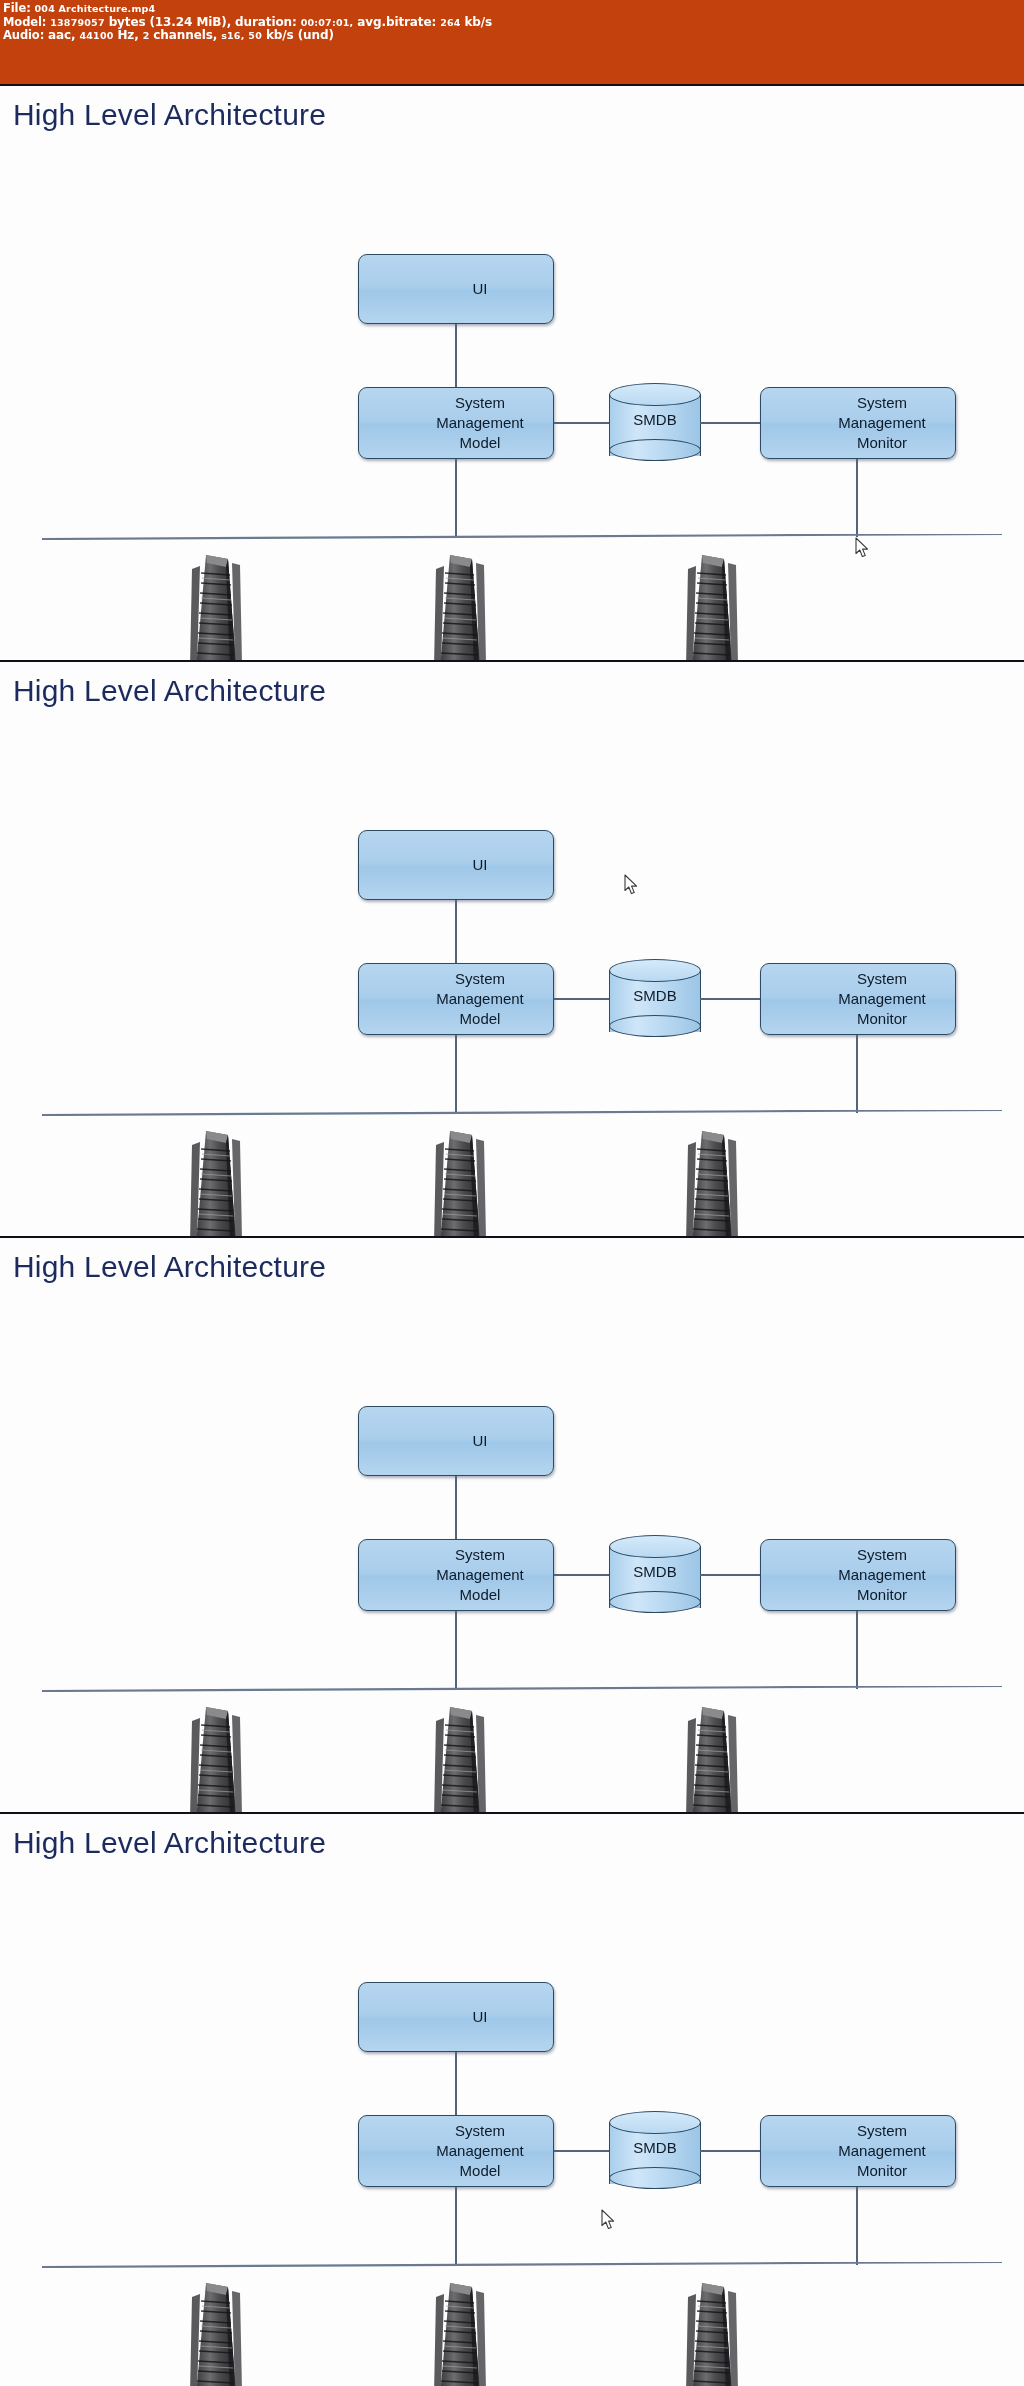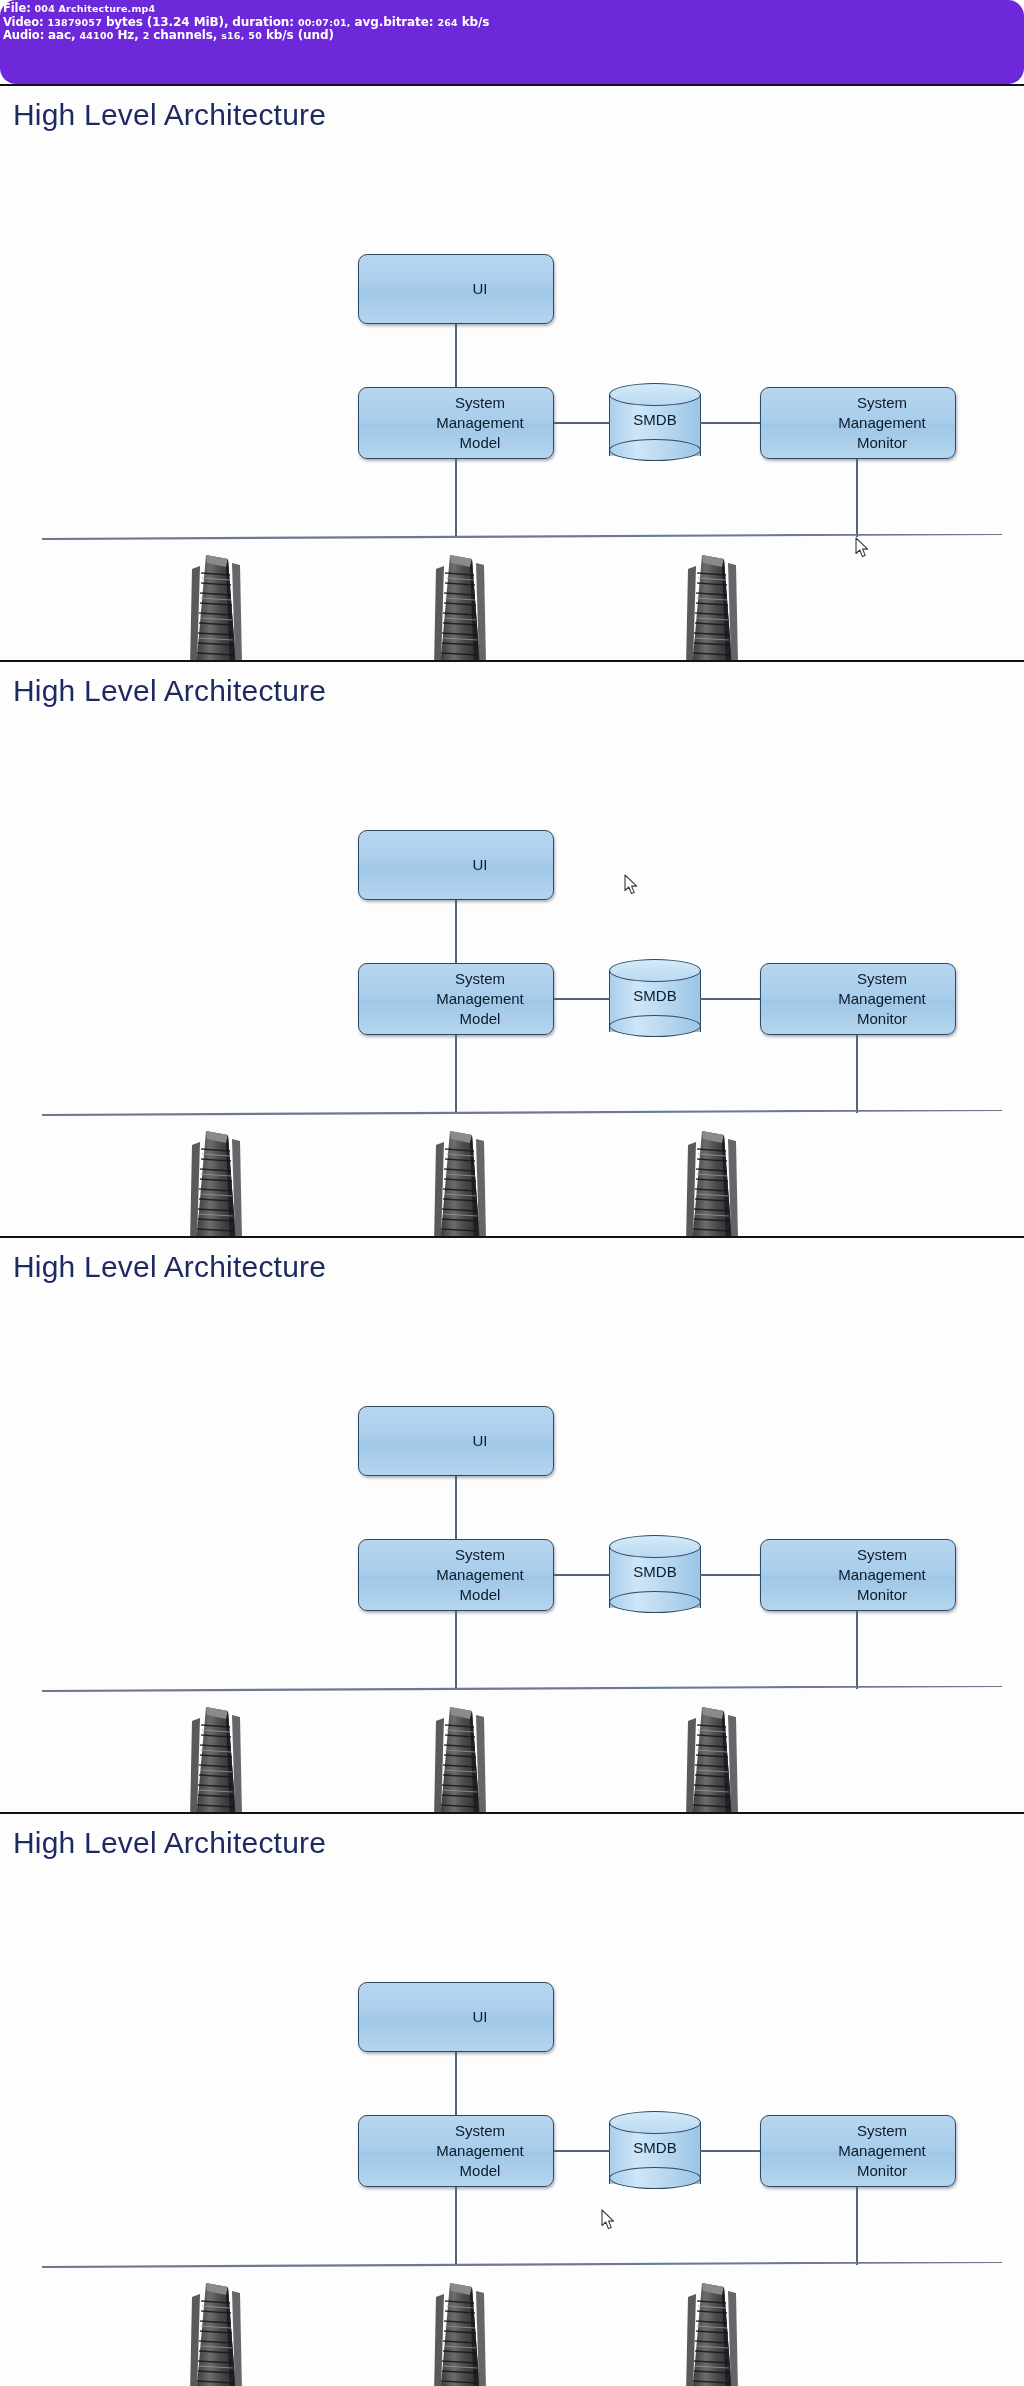--- a/index.html
+++ b/index.html
@@ -17,30 +17,29 @@
     background: #ffffff;
     overflow: hidden;
   }
 
   
   .info-header {
     position: absolute;
     left: 0; top: 0;
     width: 1024px;
     height: 84px;
-    background: #6d28d9;
+    background: #c2410c;
     color: #ffffff;
     padding: 2px 0 0 3px;
     font-family: "DejaVu Sans", sans-serif;
     font-weight: bold;
     font-size: 11.5px;
     line-height: 13.6px;
     white-space: nowrap;
     letter-spacing: -0.1px;
-    border-radius: 16px;
   }
   .info-line { height: 13.6px; }
   .info-line .k { font-size: 11.5px; }
   .info-line .v { font-size: 9.5px; letter-spacing: 0.2px; }
   .info-line .vb { font-size: 12px; }
 
   
   .panel {
     position: absolute;
     left: 0;
@@ -200,21 +199,21 @@
 <body>
 
 <div id="page">
 
   <div class="info-header">
     <div class="info-line">
       <span class="k">File:</span>
       <span class="v">004 Architecture.mp4</span>
     </div>
     <div class="info-line">
-      <span class="k">Video:</span>
+      <span class="k">Model:</span>
       <span class="v">13879057</span>
       <span class="vb">bytes</span>
       <span class="vb">(13.24 MiB),</span>
       <span class="vb">duration:</span>
       <span class="v">00:07:01,</span>
       <span class="vb">avg.bitrate:</span>
       <span class="v">264</span>
       <span class="vb">kb/s</span>
     </div>
     <div class="info-line">

